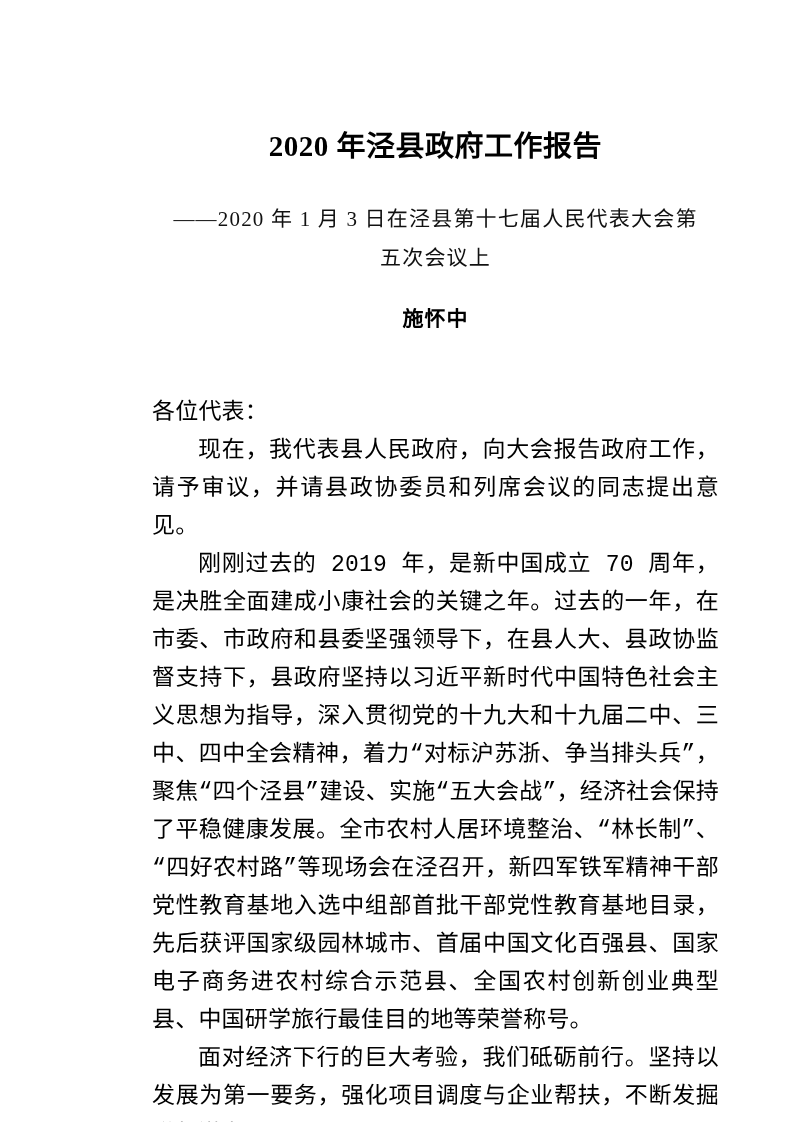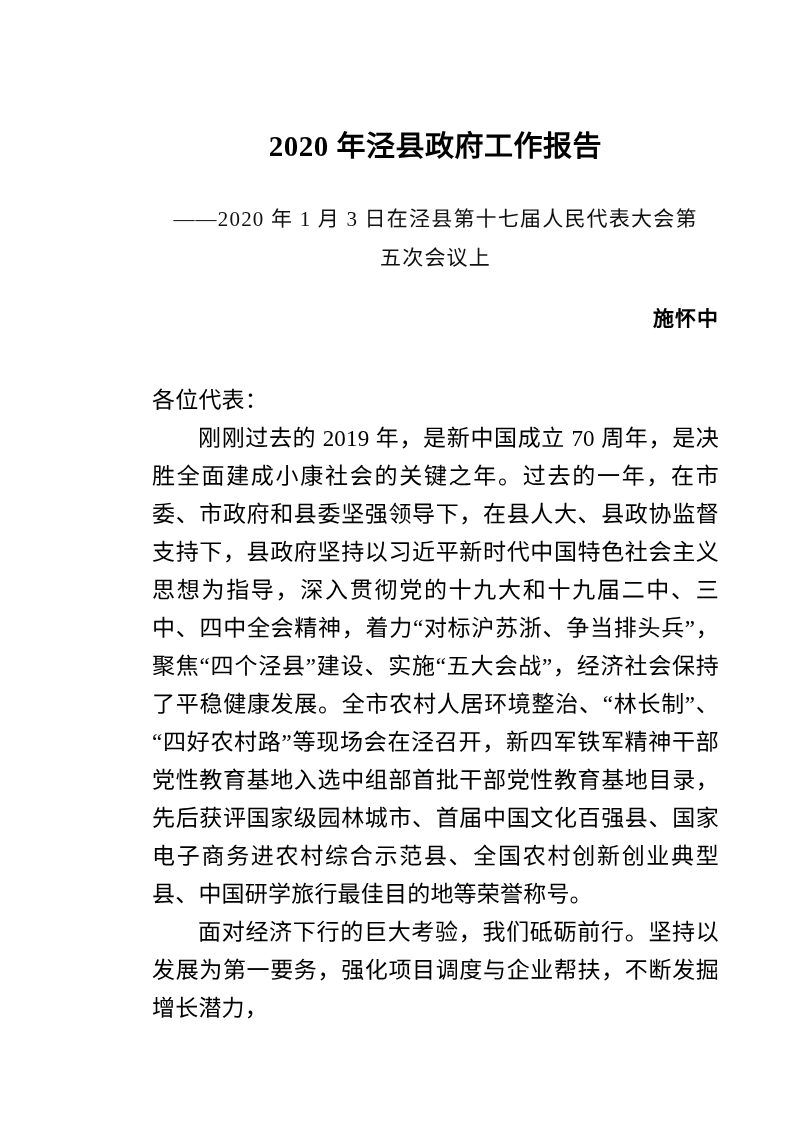--- a/index.html
+++ b/index.html
@@ -48,38 +48,38 @@
     font-family: "Liberation Serif", "DejaVu Serif", serif;
     font-size: 21px;
     font-weight: normal;
     line-height: 39px;
     text-align: center;
     letter-spacing: 1.2px;
     color: #111111;
   }
 
   .doc-author {
-    margin: 0;
+    margin: 12px;
     padding-top: 14px;
     font-family: "Liberation Serif", "DejaVu Serif", serif;
     font-size: 21px;
     font-weight: bold;
     line-height: 30px;
-    text-align: right;
+    text-align: center;
     letter-spacing: 1px;
   }
 
   
   .body-block {
     padding-top: 48px;
   }
 
   p.para {
     margin: 0;
-    font-family: Liberation Serif, serif;
+    font-family: Liberation Mono, monospace;
     font-size: 23px;
     line-height: 38px;
     text-align: justify;
     text-align-last: left;
     text-justify: inter-character;
     letter-spacing: 0.2px;
     word-break: break-all;
     color: #000000;
   }
 
@@ -107,20 +107,21 @@
     <h1 class="doc-title">2020 年泾县政府工作报告</h1>
 
     <p class="doc-subtitle">——2020 年 1 月 3 日在泾县第十七届人民代表大会第五次会议上</p>
 
     <p class="doc-author">施怀中</p>
 
     <div class="body-block">
 
       <p class="para">各位代表：</p>
 
+      <p class="para indent">现在，我代表县人民政府，向大会报告政府工作，请予审议，并请县政协委员和列席会议的同志提出意见。</p>
 
 
       <p class="para indent">刚刚过去的 2019 年，是新中国成立 70 周年，是决胜全面建成小康社会的关键之年。过去的一年，在市委、市政府和县委坚强领导下，在县人大、县政协监督支持下，县政府坚持以习近平新时代中国特色社会主义思想为指导，深入贯彻党的十九大和十九届二中、三中、四中全会精神，着力“对标沪苏浙、争当排头兵”，聚焦“四个泾县”建设、实施“五大会战”，经济社会保持了平稳健康发展。全市农村人居环境整治、“林长制”、“四好农村路”等现场会在泾召开，新四军铁军精神干部党性教育基地入选中组部首批干部党性教育基地目录，先后获评国家级园林城市、首届中国文化百强县、国家电子商务进农村综合示范县、全国农村创新创业典型县、中国研学旅行最佳目的地等荣誉称号。</p>
 
       <p class="para indent">面对经济下行的巨大考验，我们砥砺前行。坚持以发展为第一要务，强化项目调度与企业帮扶，不断发掘增长潜力，</p>
 
     </div>
   </div>
 </div>
 

